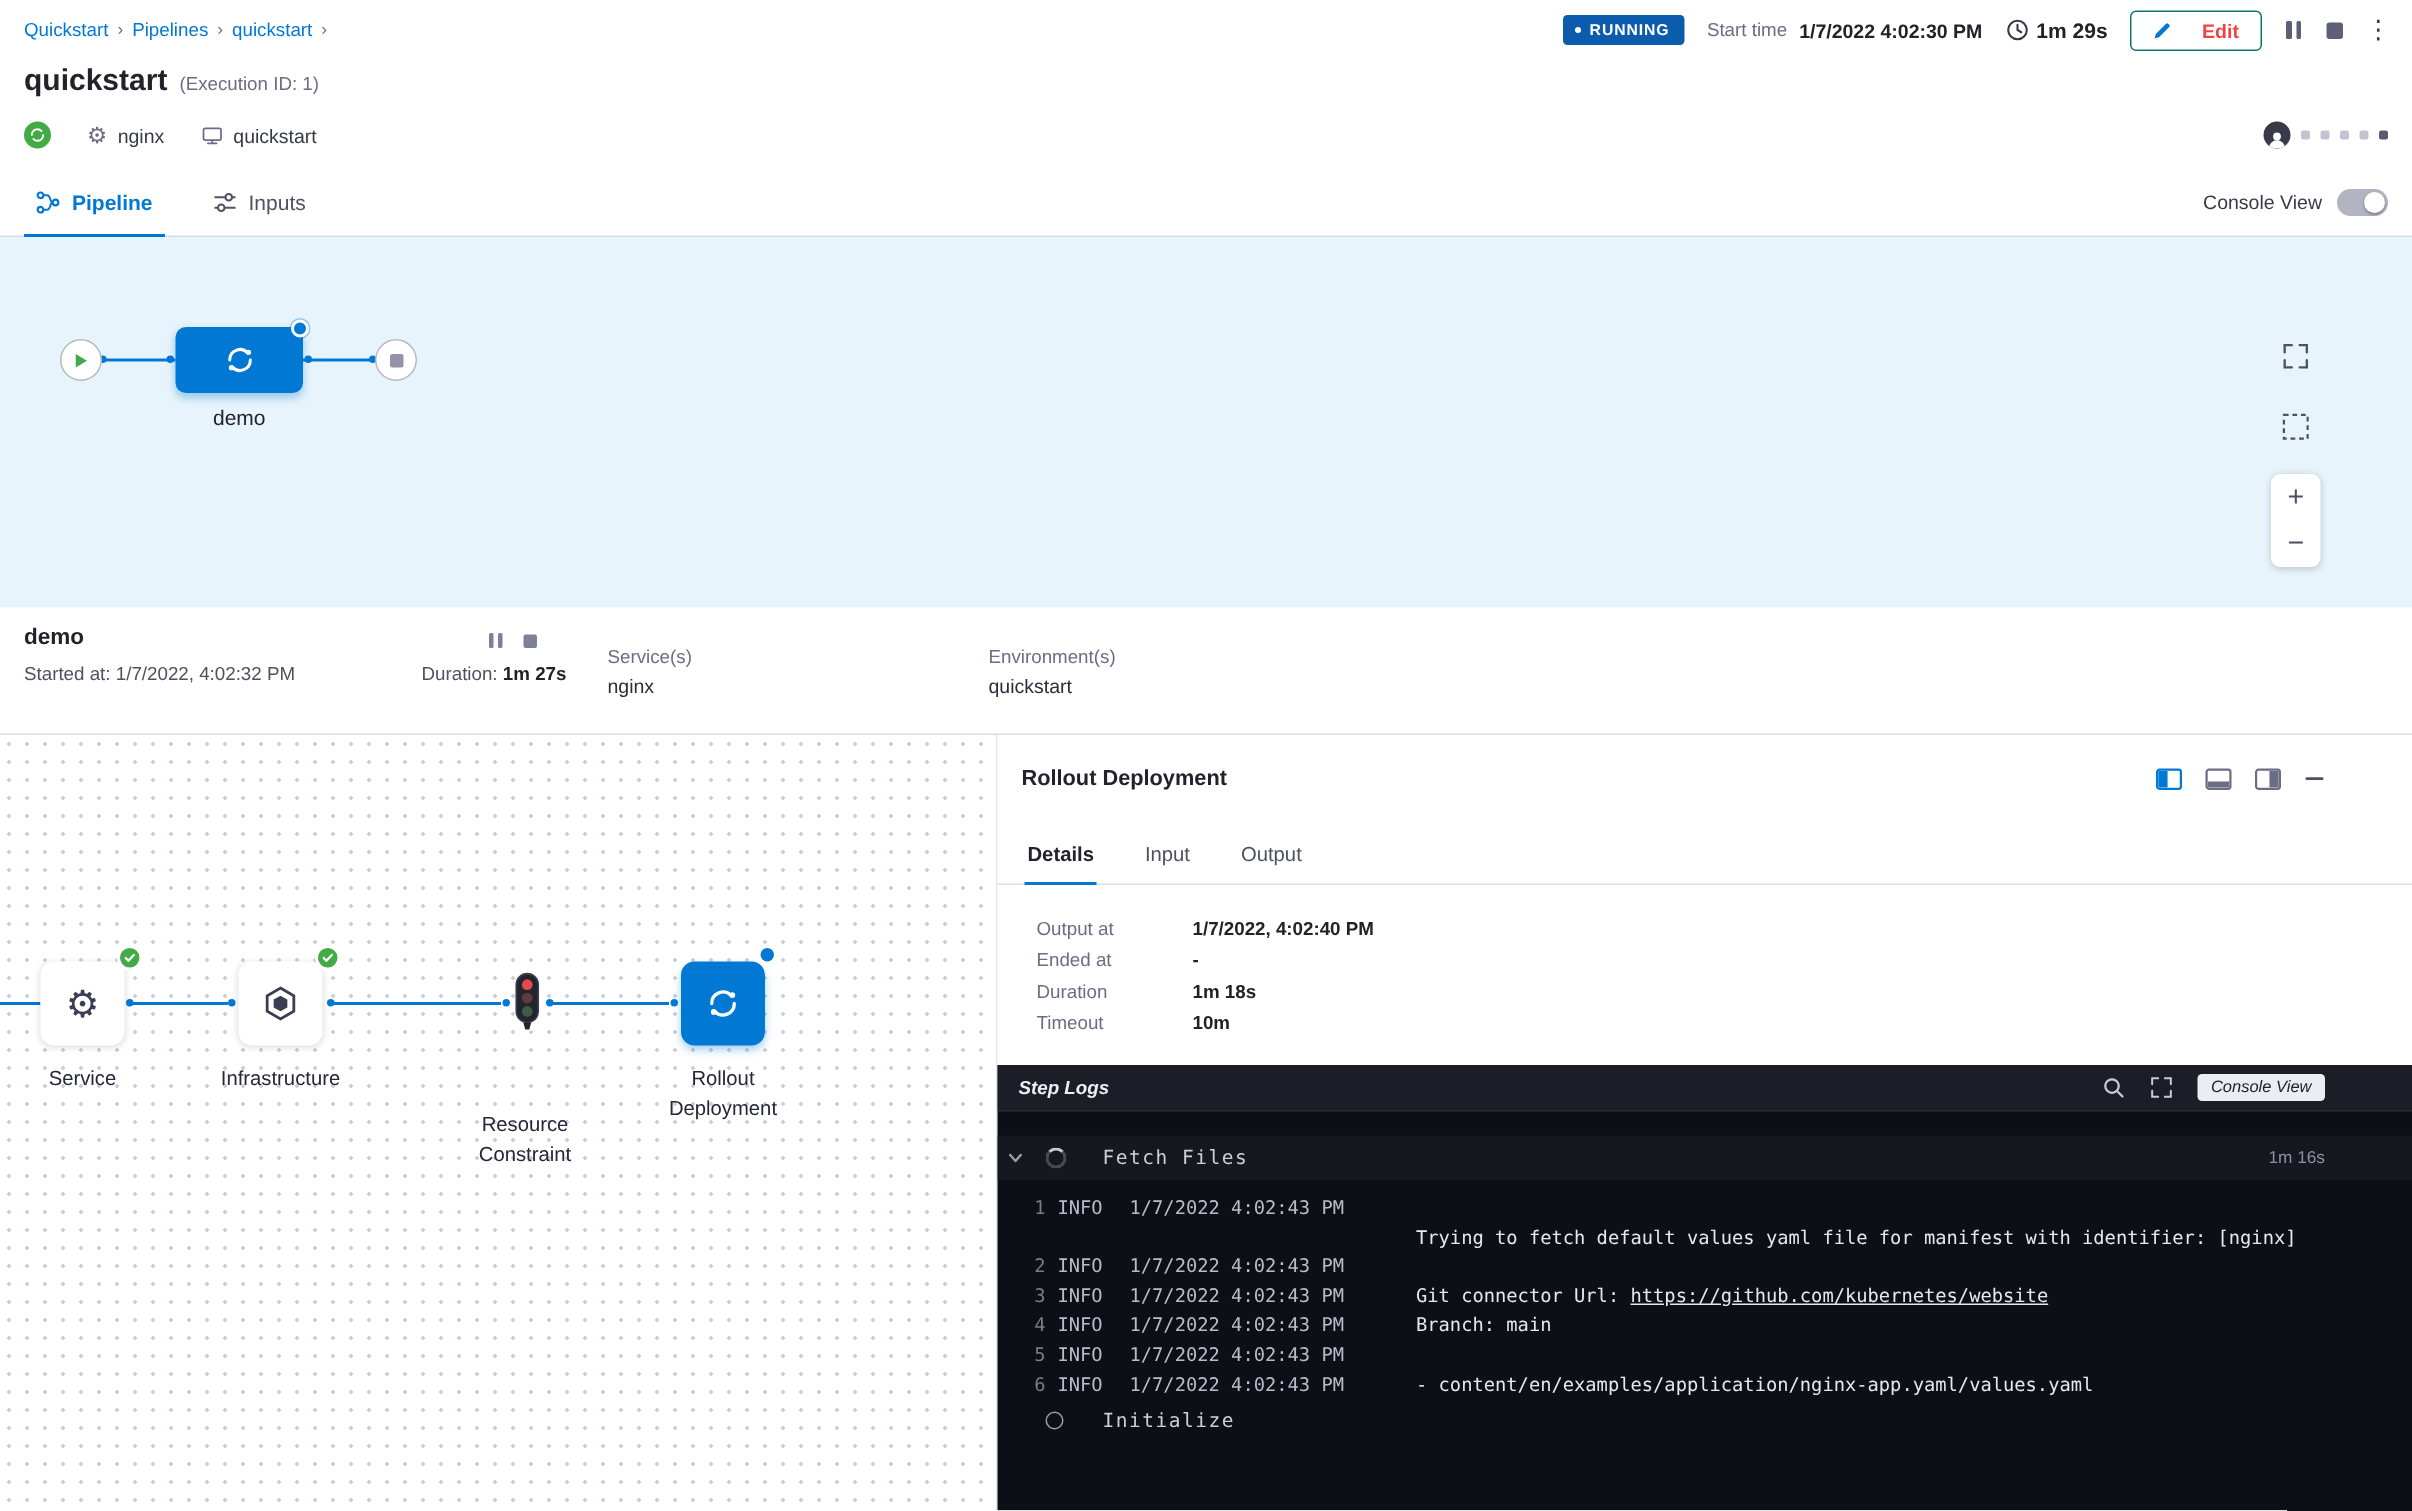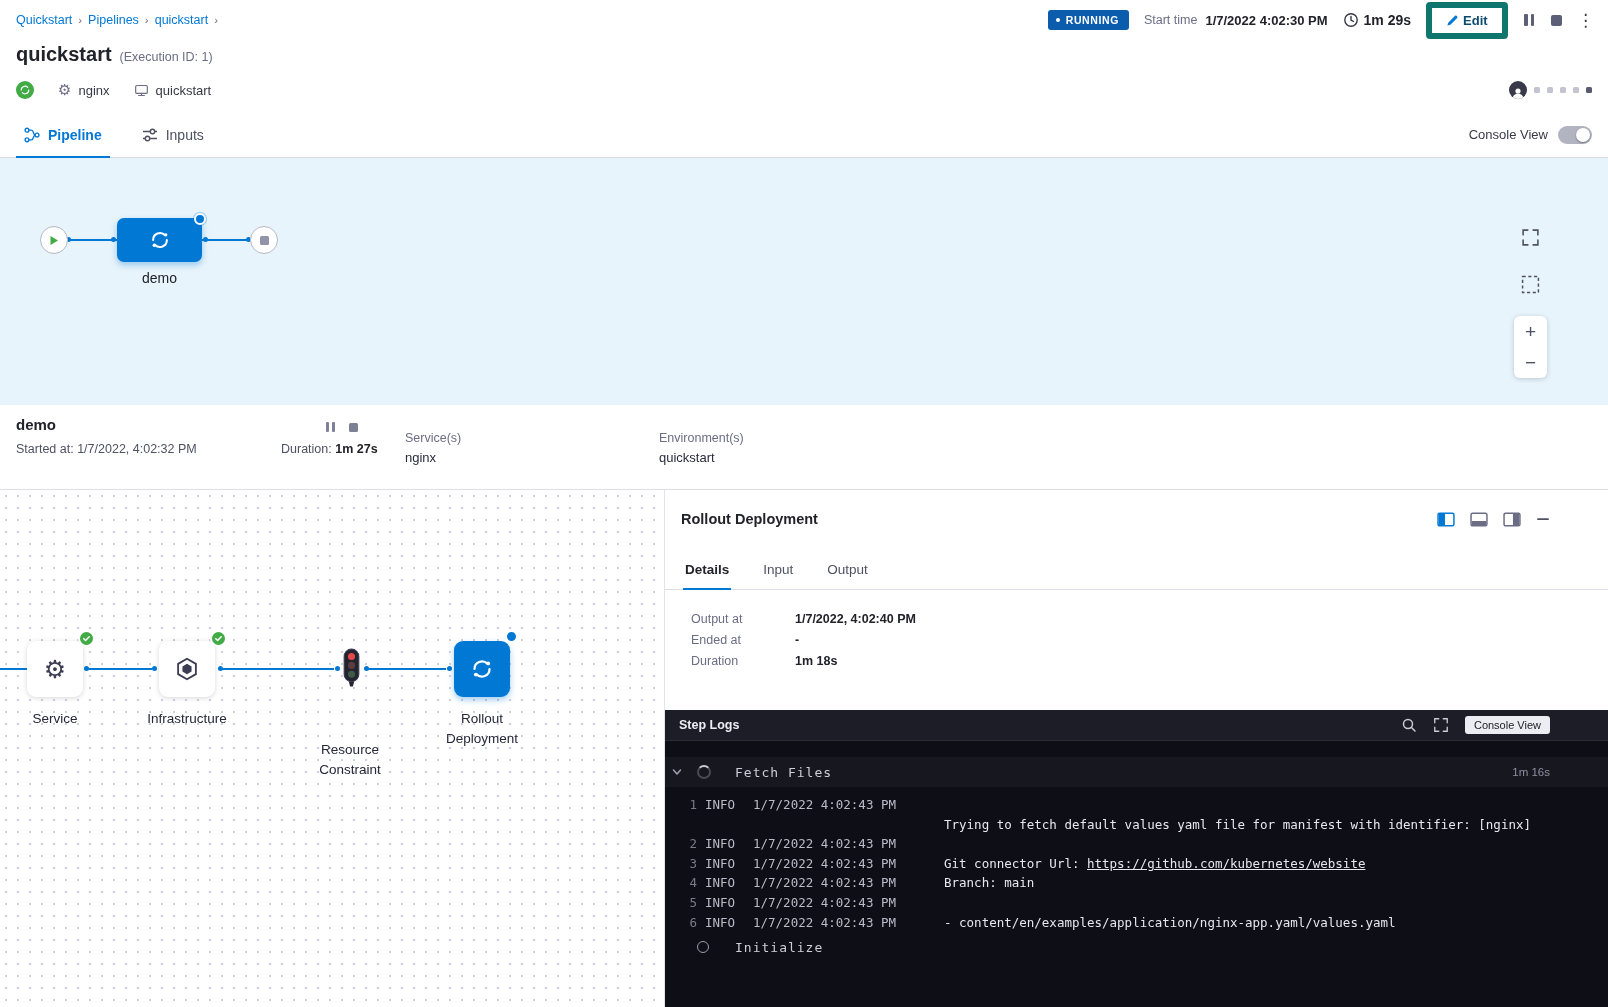--- a/index.html
+++ b/index.html
@@ -12,21 +12,21 @@
   .breadcrumb { display:flex; align-items:center; gap:6px; font-size:12.5px; }
   .crumb { color:#0278d5; cursor:pointer; }
   .crumb-sep { color:#6b6d85; font-size:11.5px; }
   .topbar-right { margin-left:auto; display:flex; align-items:center; gap:15px; }
   .badge-running { background:#0b5cad; color:#fff; font-size:10.5px; font-weight:700; letter-spacing:.6px; padding:4px 10px 4px 8px; border-radius:3px; display:flex; align-items:center; gap:6px; }
   .badge-dot { width:4px; height:4px; border-radius:50%; background:#fff; }
   .start-time { display:flex; align-items:center; gap:8px; }
   .start-time-label { color:#6b6d85; font-size:12.5px; }
   .start-time-value { font-size:13px; font-weight:600; color:#22222a; }
   .elapsed { display:flex; align-items:center; gap:5px; font-size:14px; font-weight:700; }
-  .edit-btn { display:flex; align-items:center; gap:4px; border:6px solid #0f766e; color:#0c4a6e; font-weight:600; font-size:13px; padding:5px 14px; border-radius:4px; background:#fff; cursor:pointer; }
+  .edit-btn { display:flex; align-items:center; gap:20px; border:1px solid #0f766e; color:#ef4444; font-weight:600; font-size:13px; padding:5px 14px; border-radius:4px; background:#fff; cursor:pointer; }
   .icon-btn { display:flex; align-items:center; justify-content:center; cursor:pointer; }
   .pause-bars i { display:inline-block; width:3.5px; height:12px; background:#5c5f75; border-radius:1px; margin:0 1.6px; }
   .stop-square { width:11px; height:11px; background:#5c5f75; border-radius:2px; }
   .kebab { font-family:"DejaVu Sans",sans-serif; font-size:17px; color:#383946; line-height:1; cursor:pointer; }
 
   
   .title-row { position:absolute; left:16px; top:43px; display:flex; align-items:baseline; gap:8px; }
   .page-title { font-size:20px; font-weight:700; color:#22222a; }
   .exec-id { font-size:12.5px; color:#6b6d85; }
   .meta-row { position:absolute; left:16px; top:78px; right:16px; height:24px; display:flex; align-items:center; }
@@ -92,21 +92,21 @@
   .sp-tab { padding-bottom:12px; font-size:13.5px; color:#4f5162; position:relative; cursor:pointer; }
   .sp-tab.active { color:#22222a; font-weight:700; }
   .sp-tab.active::after { content:""; position:absolute; left:-2px; right:-2px; bottom:-1px; height:2px; background:#0278d5; }
   .sp-details { padding:22px 0 0 26px; height:120px; }
   .detail-row { display:flex; font-size:12.5px; margin-bottom:7px; }
   .detail-label { width:104px; color:#6b6d85; }
   .detail-value { font-weight:700; color:#22222a; }
 
   
   .logs { flex:1; background:#0e0e16; display:flex; flex-direction:column; font-family:"DejaVu Sans Mono",monospace; overflow:hidden; }
-  .logs-header { height:31px; background:#1d1d27; display:flex; align-items:center; padding:0 58px 0 14px; border-bottom:1px solid rgba(255,255,255,.07); flex:none; }
+  .logs-header { height:31px; background:#1d1d27; display:flex; align-items:center; padding:0 58px 0 14px; border-bottom:1px solid rgba(255,255,255,.07); flex:none;font-style:italic; }
   .logs-title { font-family:"Liberation Sans",sans-serif; font-size:12.5px; font-weight:600; color:#eceef4; }
   .logs-header-right { margin-left:auto; display:flex; align-items:center; gap:16px; }
   .console-chip { font-family:"Liberation Sans",sans-serif; font-size:11px; color:#22222a; background:#ecedf2; padding:3px 9px; border-radius:3px; cursor:pointer; }
   .log-section { height:30px; display:flex; align-items:center; background:#171720; padding:0 58px 0 6px; flex:none; cursor:pointer; }
   .log-section.first { margin-top:16px; }
   .log-section.pending { background:transparent; padding-left:32px; }
   .chev { margin-right:14px; display:flex; }
   .spinner { width:14px; height:14px; border-radius:50%; border:2px solid rgba(255,255,255,.22); border-top-color:#c8cad2; margin-right:24px; flex:none; }
   .circle-pending { width:12px; height:12px; border-radius:50%; border:1.5px solid #9a9dab; margin-right:26px; flex:none; }
   .section-title { font-size:13px; color:#ccced8; letter-spacing:1px; }
@@ -395,20 +395,24 @@
         <span class="detail-value">1/7/2022, 4:02:40 PM</span>
       </div>
       <div class="detail-row">
         <span class="detail-label">Ended at</span>
         <span class="detail-value">-</span>
       </div>
       <div class="detail-row">
         <span class="detail-label">Duration</span>
         <span class="detail-value">1m 18s</span>
       </div>
+      <div class="detail-row">
+        <span class="detail-label">Timeout</span>
+        <span class="detail-value">10m</span>
+      </div>
     </div>
 
     <div class="logs">
       <div class="logs-header">
         <span class="logs-title">Step Logs</span>
         <span class="logs-header-right">
           <svg width="16" height="16" viewBox="0 0 16 16">
               <circle cx="7" cy="7" r="4.5" fill="none" stroke="#c9cbd6" stroke-width="1.5"></circle>
               <path d="M10.5 10.5L14 14" stroke="#c9cbd6" stroke-width="1.5" stroke-linecap="round"></path>
             </svg>

